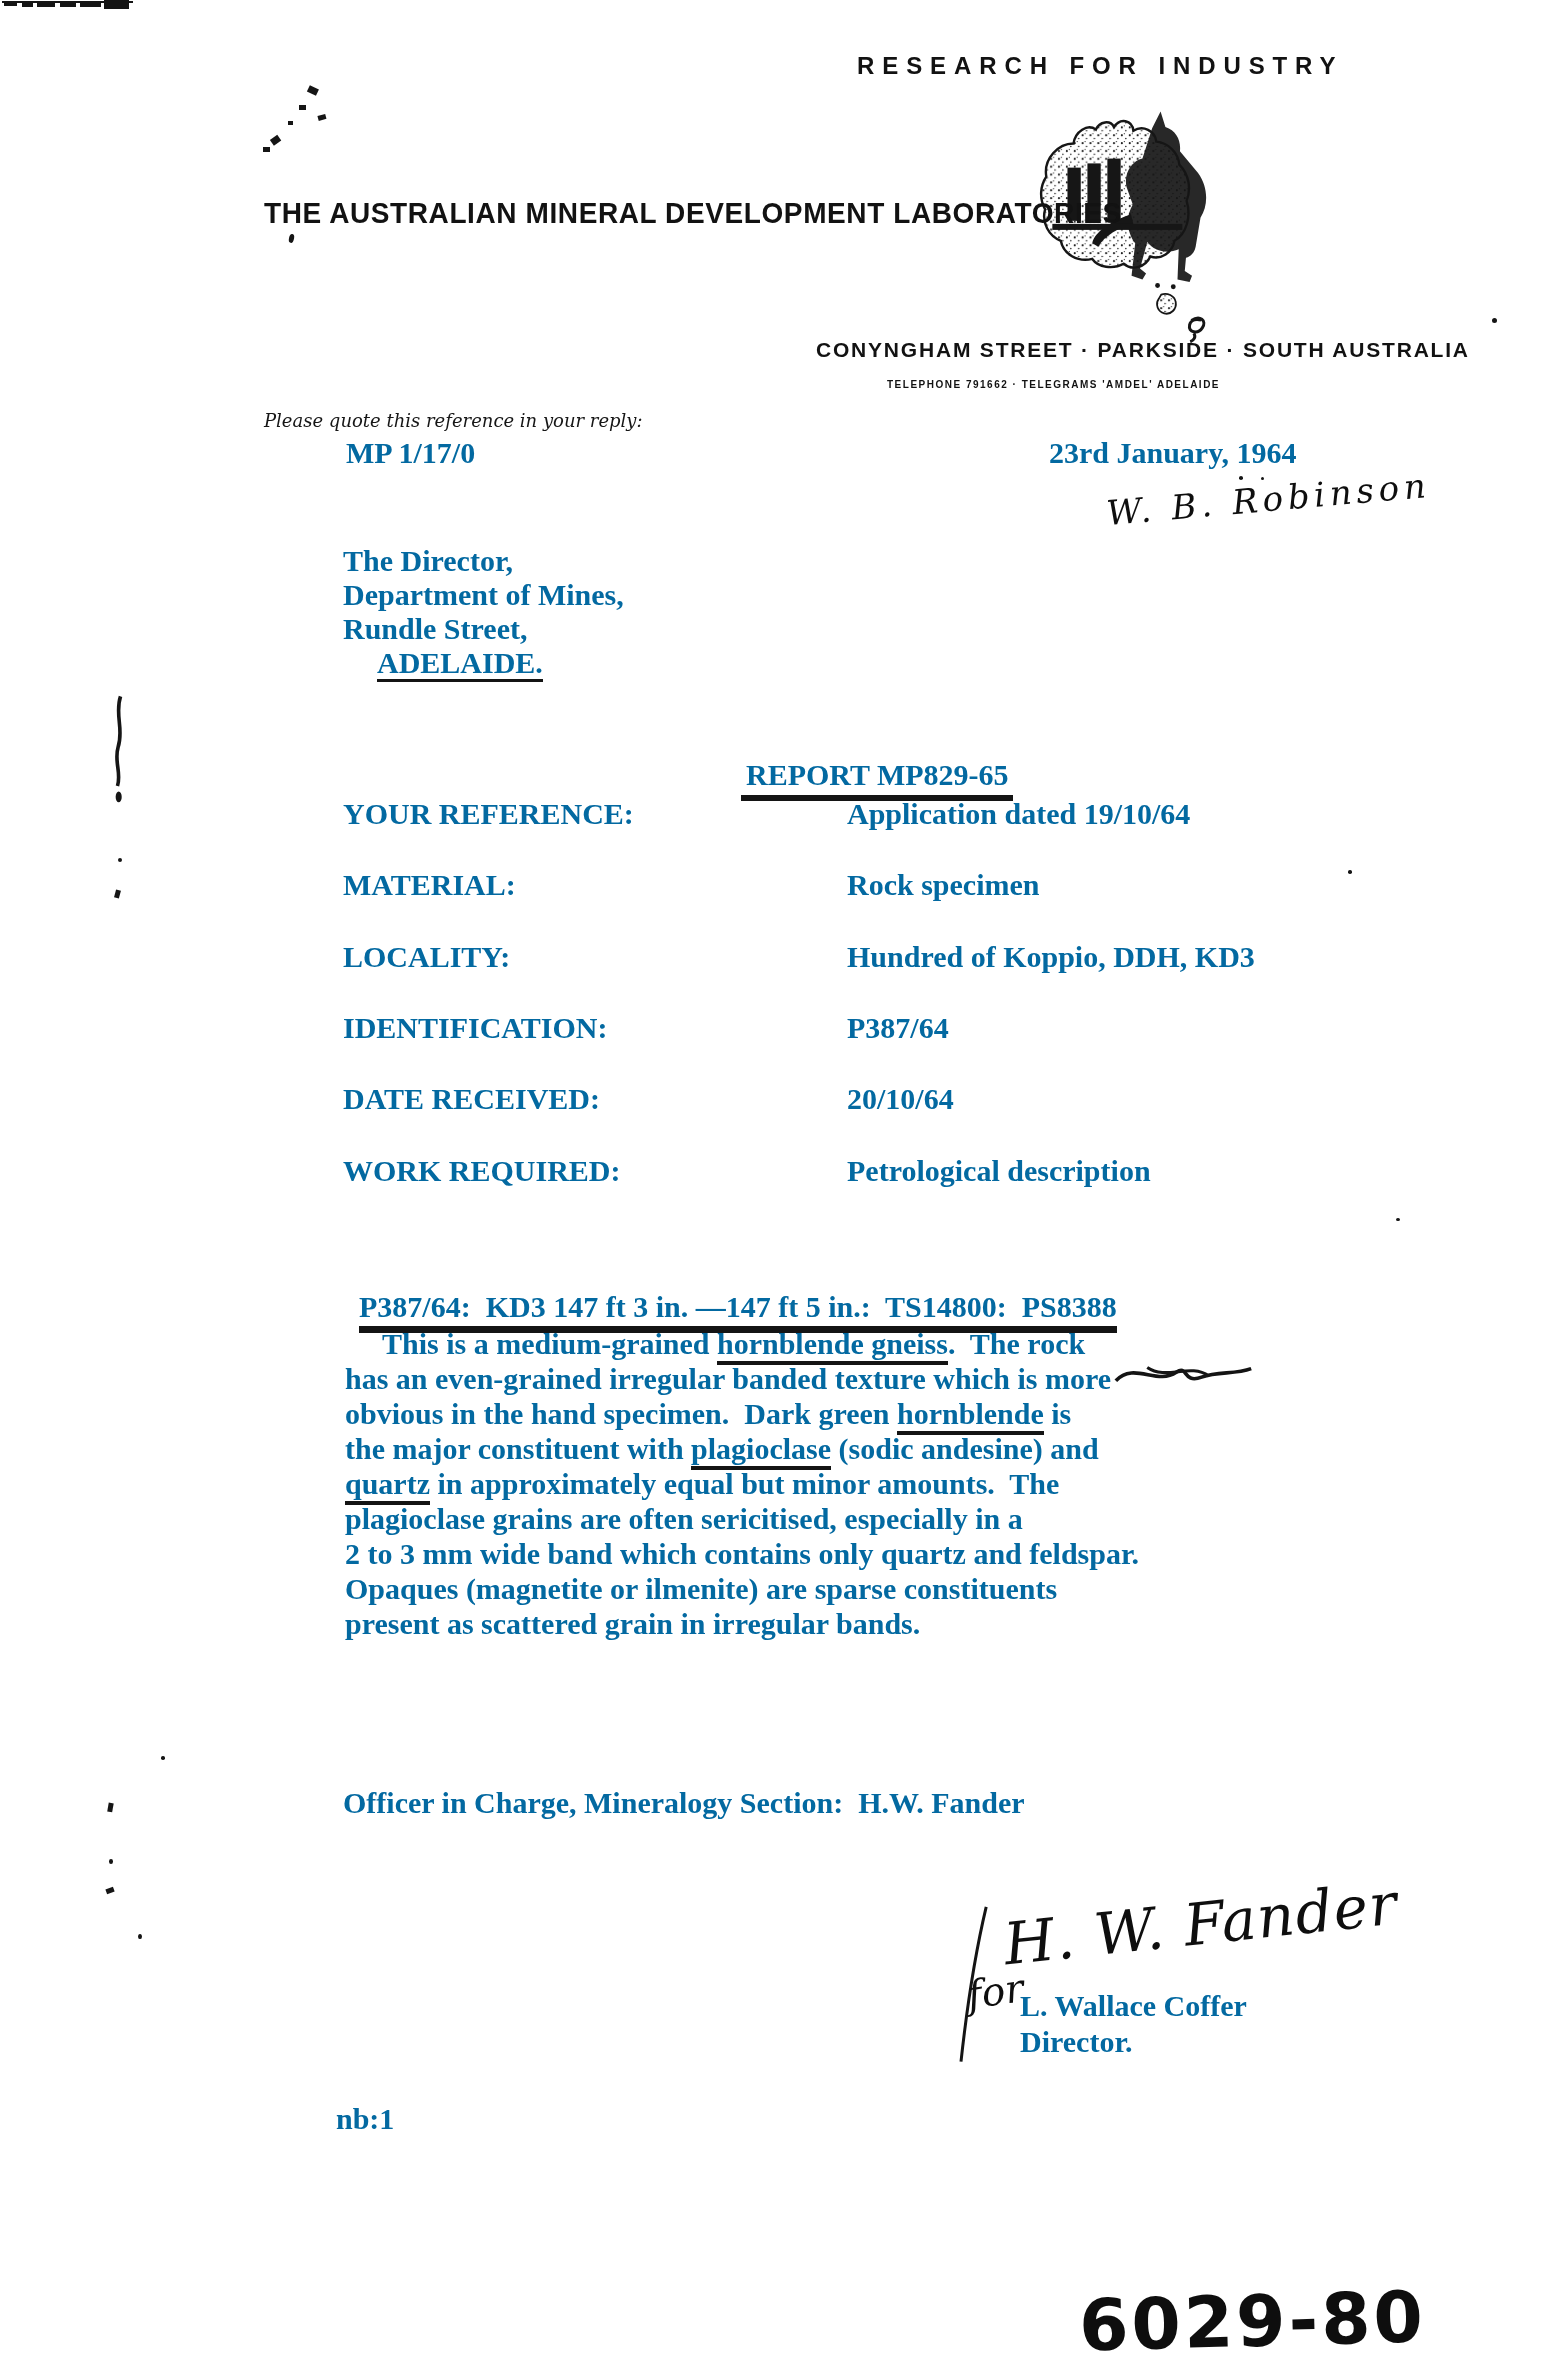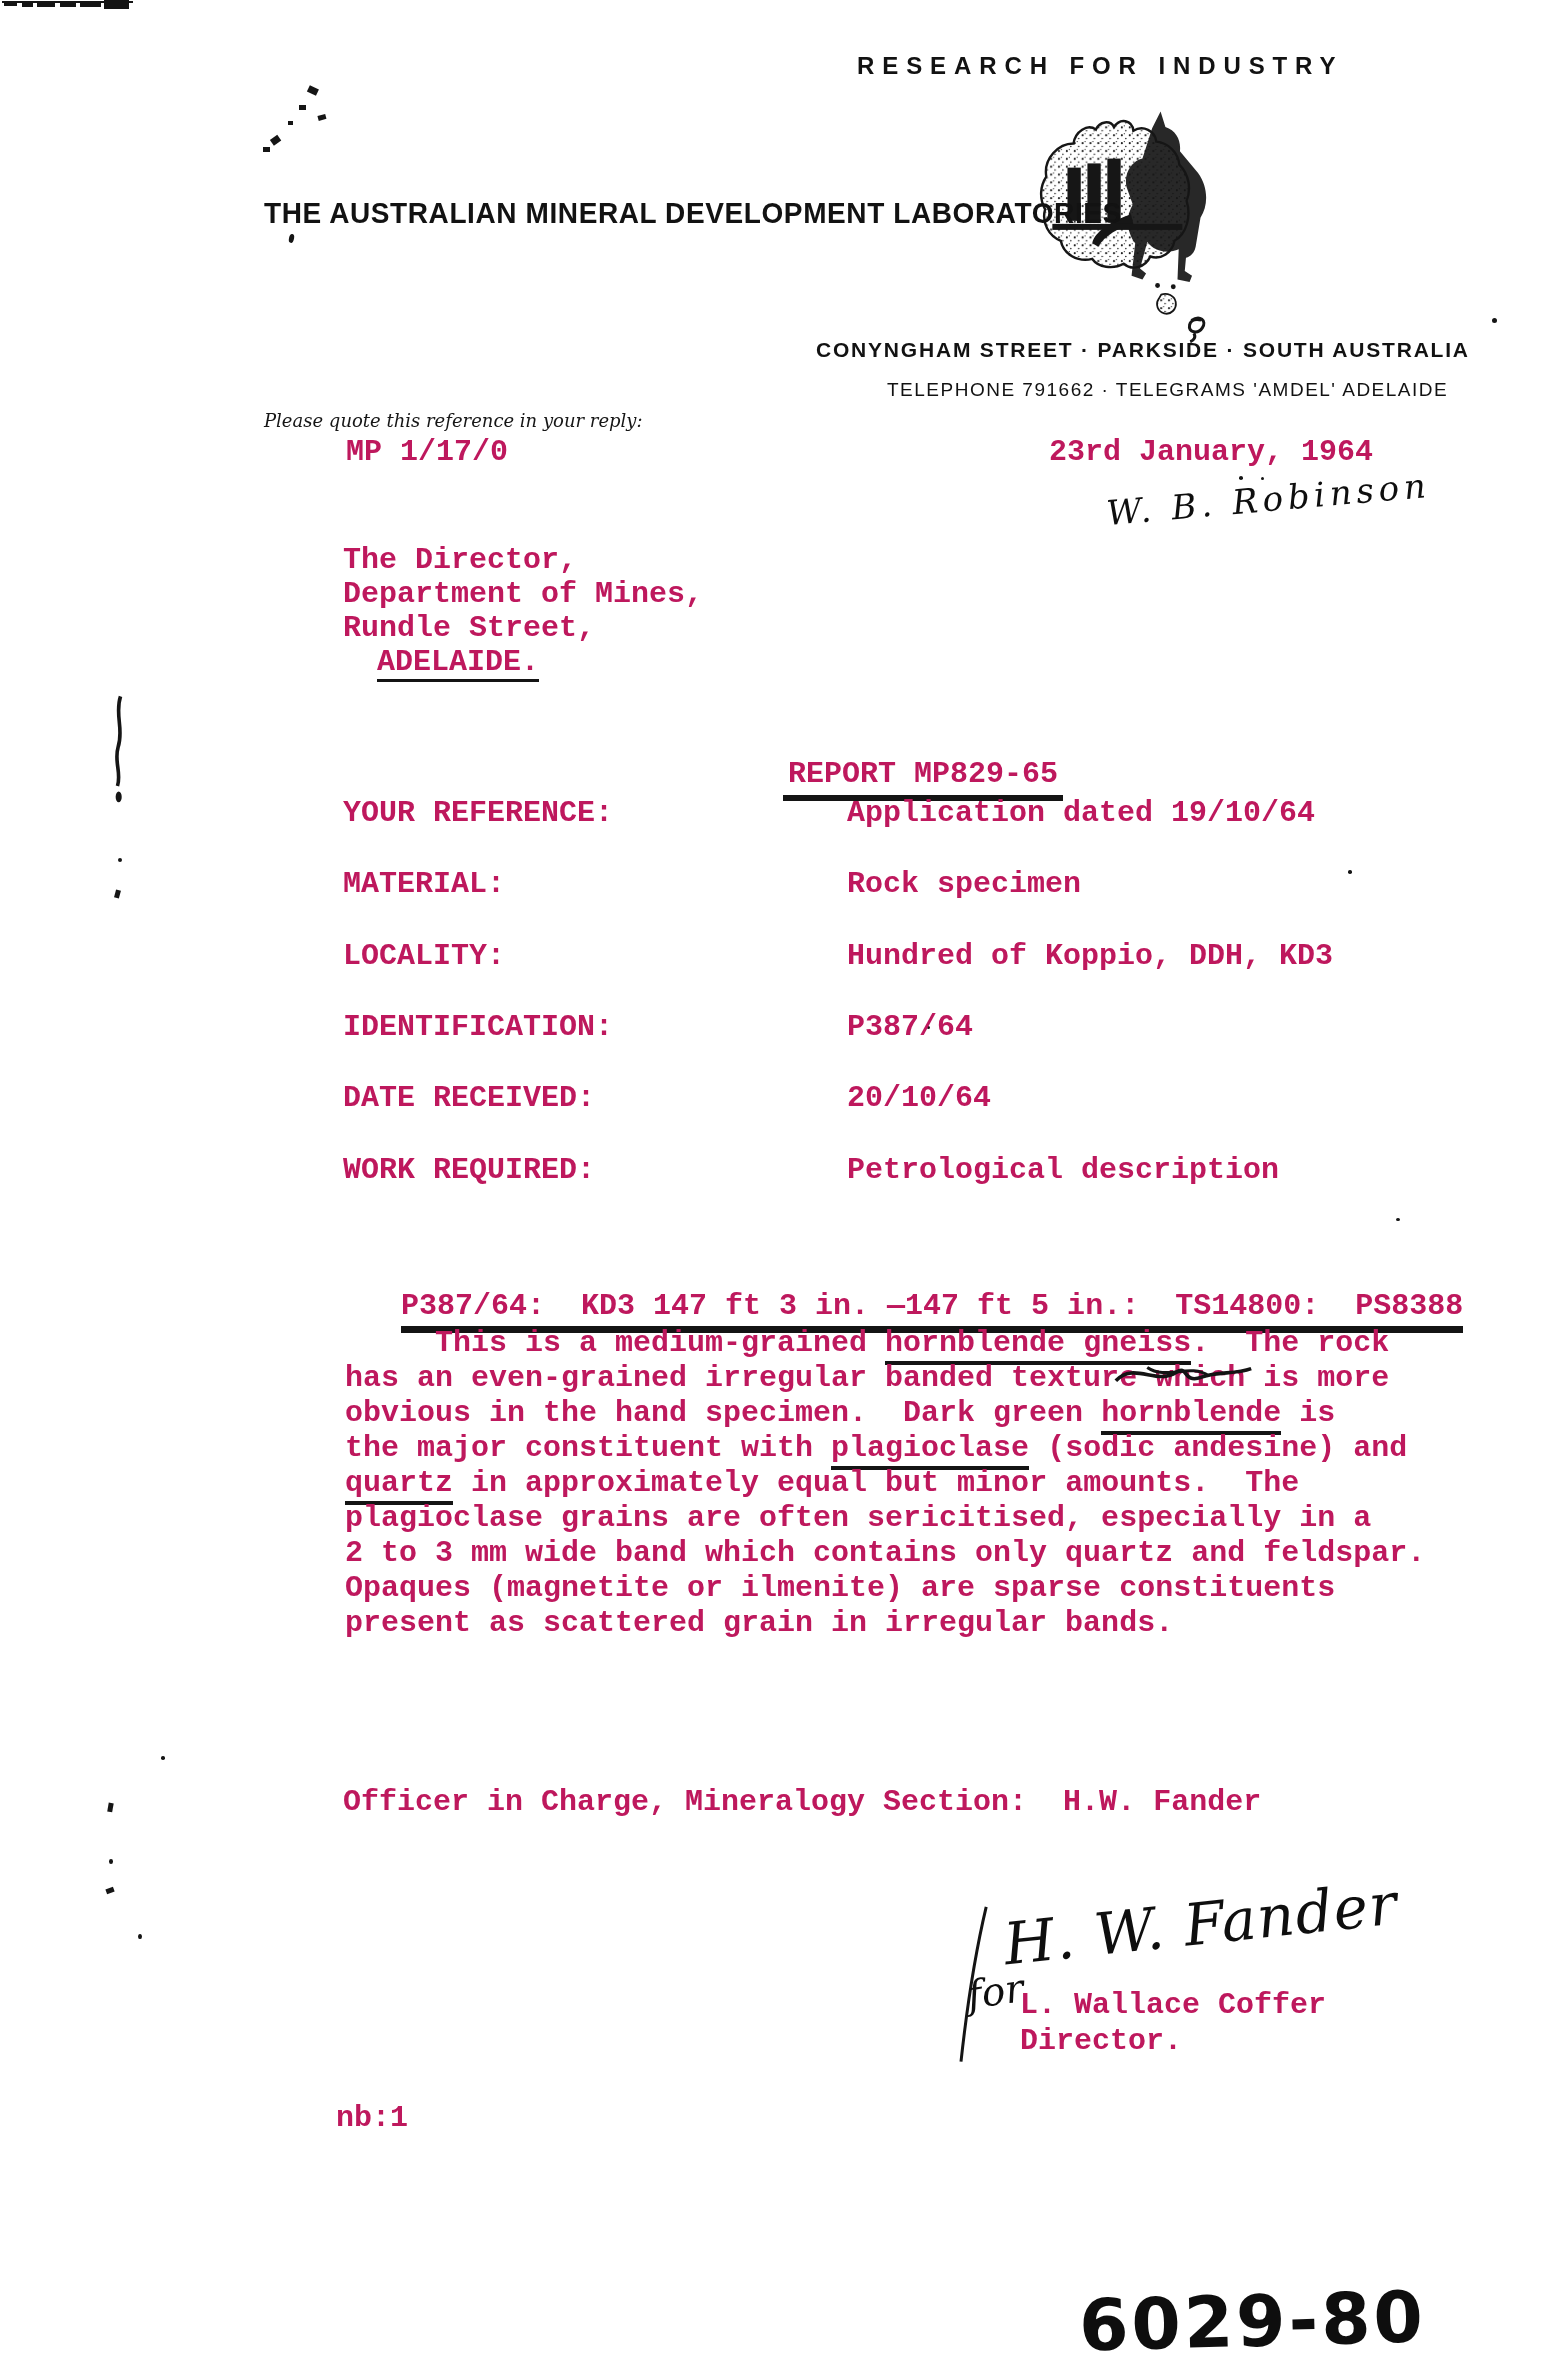--- a/index.html
+++ b/index.html
@@ -6,32 +6,32 @@
   .page{
     position:relative;
     width:1545px;height:2377px;
     background:#ffffff;
     overflow:hidden;
     font-family:"Liberation Sans",sans-serif;
   }
   .abs{position:absolute;}
   .mono{
     position:absolute;
-    font-family:Liberation Mono, monospace;
+    font-family:Liberation Serif, serif;
     font-weight:700;
     font-size:30px;
-    color:#be185d;
+    color:#0369a1;
     white-space:pre;
     line-height:1.1;
   }
   .sans{position:absolute;color:#121212;white-space:pre;}
   .rfi{font-weight:700;font-size:24px;letter-spacing:7.9px;}
   .letterhead{font-weight:700;font-size:28px;letter-spacing:0.6px;transform:scaleY(1.05);}
   .addr{font-weight:700;font-size:21px;letter-spacing:1.8px;}
-  .tel{font-weight:400;font-size:19px;letter-spacing:1.5px;}
+  .tel{font-weight:700;font-size:10px;letter-spacing:1.5px;}
   .script{
     position:absolute;
     font-family:"DejaVu Serif",serif;
     font-style:italic;
     font-size:18px;
     color:#161616;
     white-space:pre;
   }
   .hw{
     position:absolute;

